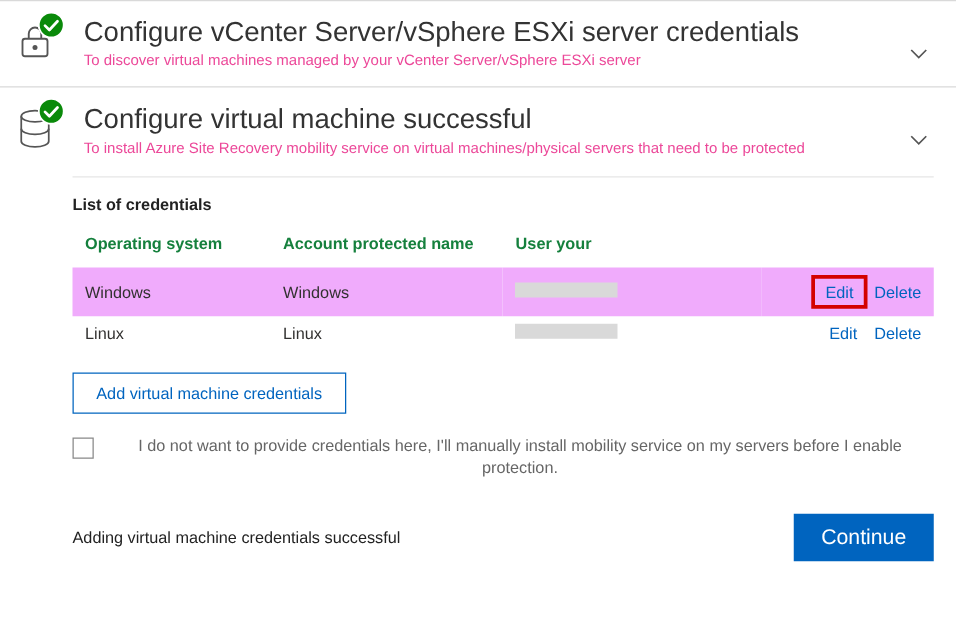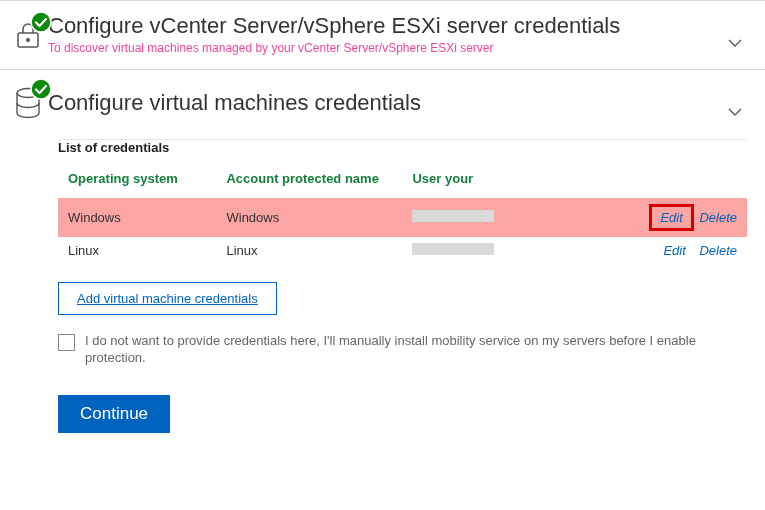--- a/index.html
+++ b/index.html
@@ -11,22 +11,22 @@
     background: #fff;
     width: 765px;
   }
   .section {
     border-top: 1px solid #d9d9d9;
     padding: 12px 18px 14px 12px;
     position: relative;
   }
   .section-header {
     display: flex;
-    align-items: center;
-    gap: 0;
+    align-items: flex-start;
+    gap: 19px;
   }
   .icon-col {
     width: 36px;
     flex: 0 0 36px;
     position: relative;
     padding-top: 4px;
   }
   .text-col { flex: 1; }
   .section-title {
     font-size: 22px;
@@ -49,20 +49,21 @@
     position: absolute;
     top: -4px;
     left: 18px;
     width: 22px;
     height: 22px;
   }
   .body-area {
     margin-left: 46px;
     margin-top: 16px;
     border-top: 1px solid #e6e6e6;
+    padding-top: 14px;
   }
   .list-title {
     font-weight: 600;
     color: #222;
     margin-bottom: 10px;
   }
   table.cred-table {
     width: 100%;
     border-collapse: collapse;
     font-size: 13px;
@@ -71,21 +72,21 @@
     text-align: left;
     font-weight: 600;
     color: #15803d;
     padding: 6px 10px 12px 10px;
     vertical-align: top;
   }
   table.cred-table td {
     padding: 6px 10px;
     vertical-align: middle;
   }
-  table.cred-table tbody tr:first-child { background: #fca5a5; }
+  table.cred-table tbody tr:first-child { background: #f0abfc; }
   .redact {
     display: inline-block;
     background: #d9d9d9;
     height: 12px;
     width: 82px;
   }
   .link {
     color: #0064bf;
     cursor: pointer;
   }
@@ -95,27 +96,27 @@
     display: inline-block;
   }
   .add-btn {
     display: inline-block;
     border: 1px solid #0064bf;
     color: #0064bf;
     padding: 8px 18px;
     margin-top: 18px;
     cursor: pointer;
     font-size: 13px;
-    text-decoration: underline;
   }
   .checkbox-row {
     display: flex;
     gap: 10px;
     margin-top: 18px;
     align-items: flex-start;
+    text-align: center;
   }
   .checkbox-box {
     width: 17px;
     height: 17px;
     border: 1px solid #888;
     flex: 0 0 17px;
     margin-top: 1px;
   }
   .checkbox-label {
     color: #666;
@@ -130,21 +131,21 @@
   }
   .status-msg { font-size: 13px; color: #222; }
   .continue-btn {
     background: #0064bf;
     color: #fff;
     border: none;
     padding: 9px 22px;
     cursor: pointer;
     font-size: 17px;
   }
-  .actions-col { text-align: right; white-space: nowrap; font-style: italic; }
+  .actions-col { text-align: right; white-space: nowrap; }
 </style>
 </head>
 <body>
 
 <div class="section">
   <div class="section-header">
     <div class="icon-col">
       <svg width="32" height="32" viewBox="0 0 32 32">
         <rect x="6" y="14" width="20" height="14" rx="2" fill="none" stroke="#555" stroke-width="1.5"></rect>
         <path d="M11 14 V10 a5 5 0 0 1 10 0 v4" fill="none" stroke="#555" stroke-width="1.5"></path>
@@ -178,21 +179,22 @@
         <path d="M5 17 V27 a11 4.5 0 0 0 22 0 V17" fill="none" stroke="#555" stroke-width="1.4"></path>
       </svg>
       <span class="check-badge">
         <svg width="22" height="22" viewBox="0 0 22 22">
           <circle cx="11" cy="11" r="10" fill="#0a8a0a" stroke="#fff" stroke-width="1.5"></circle>
           <path d="M6 11.5 L9.5 15 L16 8" stroke="#fff" stroke-width="2.2" fill="none" stroke-linecap="round" stroke-linejoin="round"></path>
         </svg>
       </span>
     </div>
     <div class="text-col">
-      <div class="section-title">Configure virtual machines credentials</div>
+      <div class="section-title">Configure virtual machine successful</div>
+      <div class="section-subtitle">To install Azure Site Recovery mobility service on virtual machines/physical servers that need to be protected</div>
     </div>
     <span class="chevron">
       <svg width="20" height="20" viewBox="0 0 20 20">
           <path d="M4 7 L10 13 L16 7" fill="none" stroke="#555" stroke-width="1.4"></path>
         </svg>
     </span>
   </div>
 
   <div class="body-area">
     <div class="list-title">List of credentials</div>
@@ -229,16 +231,17 @@
     </table>
 
     <div class="add-btn">Add virtual machine credentials</div>
 
     <div class="checkbox-row">
       <div class="checkbox-box"></div>
       <div class="checkbox-label">I do not want to provide credentials here, I'll manually install mobility service on my servers before I enable protection.</div>
     </div>
 
     <div class="footer-row">
+      <div class="status-msg">Adding virtual machine credentials successful</div>
       <button class="continue-btn">Continue</button>
     </div>
   </div>
 </div>
 
 </body></html>

